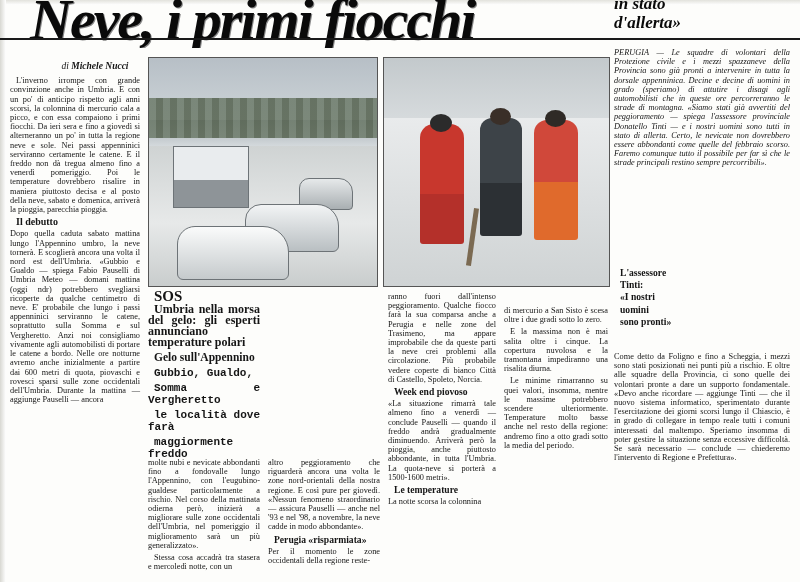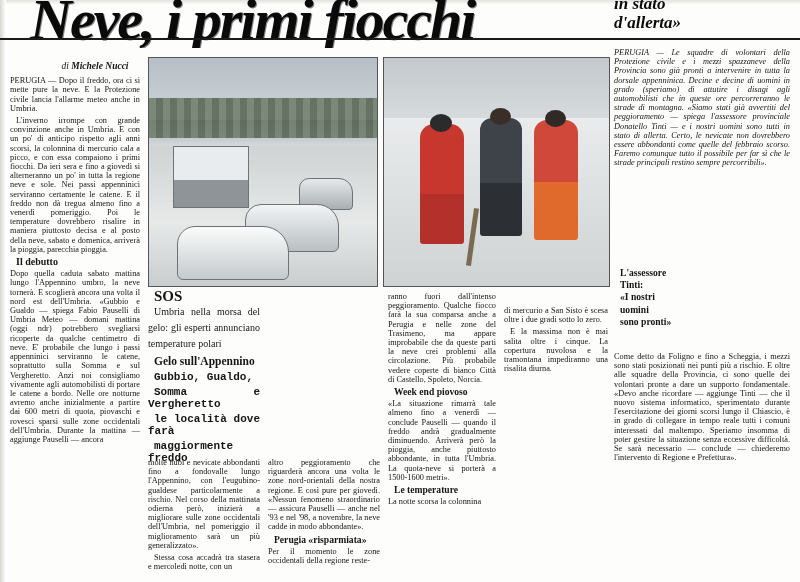--- a/index.html
+++ b/index.html
@@ -214,23 +214,23 @@
   }
 
   
   .sos-title {
     font-weight: bold;
     font-size: 15px;
     margin: 0 0 3px 0;
     text-indent: 0;
   }
   .sos-sub {
-    font-weight: normal;
-    font-size: 10px;
-    line-height: 16px;
+    font-weight: bold;
+    font-size: 12px;
+    line-height: 11px;
     margin: 0 0 5px 0;
     text-indent: 0;
   }
   .sos-h {
     font-weight: bold;
     font-size: 11.5px;
     line-height: 12.5px;
     margin: 6px 0 3px 0;
     text-indent: 0;
   }
@@ -264,21 +264,20 @@
   </div>
   <div class="headline-kicker" style="white-space:pre-line;">in stato
 d'allerta»</div>
   <div class="rule-top"></div>
 
   <div class="col" style="left:10px; top:62px; width:130px; height:512px;">
     <div class="byline">
       <span class="di">di</span>
       <span>Michele Nucci</span>
     </div>
-    <p class="noind">PERUGIA — Dopo il freddo, ora ci si mette pure la neve. E la Protezione civile lancia l'allarme meteo anche in Umbria.</p>
     <p>L'inverno irrompe con grande convinzione anche in Umbria. E con un po' di anticipo rispetto agli anni scorsi, la colonnina di mercurio cala a picco, e con essa compaiono i primi fiocchi. Da ieri sera e fino a giovedì si alterneranno un po' in tutta la regione neve e sole. Nei passi appenninici serviranno certamente le catene. E il freddo non dà tregua almeno fino a venerdì pomeriggio. Poi le temperature dovrebbero risalire in maniera piuttosto decisa e al posto della neve, sabato e domenica, arriverà la pioggia, parecchia pioggia.</p>
     <p class="subhead">Il debutto</p>
     <p class="noind">Dopo quella caduta sabato mattina lungo l'Appennino umbro, la neve tornerà. E scoglierà ancora una volta il nord est dell'Umbria. «Gubbio e Gualdo — spiega Fabio Pauselli di Umbria Meteo — domani mattina (oggi ndr) potrebbero svegliarsi ricoperte da qualche centimetro di neve. E' probabile che lungo i passi appenninici serviranno le catene, soprattutto sulla Somma e sul Vergheretto. Anzi noi consigliamo vivamente agli automobilisti di portare le catene a bordo. Nelle ore notturne avremo anche inizialmente a partire dai 600 metri di quota, piovaschi e rovesci sparsi sulle zone occidentali dell'Umbria. Durante la mattina — aggiunge Pauselli — ancora</p>
   </div>
 
   <div class="col" style="left:148px; top:458px; width:112px; height:118px;">
     <p class="noind">molte nubi e nevicate abbondanti fino a fondovalle lungo l'Appennino, con l'eugubino-gualdese particolarmente a rischio. Nel corso della mattinata odierna però, inizierà a migliorare sulle zone occidentali dell'Umbria, nel pomeriggio il miglioramento sarà un più generalizzato».</p>
     <p>Stessa cosa accadrà tra stasera e mercoledì notte, con un</p>
   </div>
 
@@ -302,20 +301,21 @@
     <p class="noind">ranno fuori dall'intenso peggioramento. Qualche fiocco farà la sua comparsa anche a Perugia e nelle zone del Trasimeno, ma appare improbabile che da queste parti la neve crei problemi alla circolazione. Più probabile vedere coperte di bianco Città di Castello, Spoleto, Norcia.</p>
     <p class="tagline-sm">Week end piovoso</p>
     <p class="noind">«La situazione rimarrà tale almeno fino a venerdì — conclude Pauselli — quando il freddo andrà gradualmente diminuendo. Arriverà però la pioggia, anche piuttosto abbondante, in tutta l'Umbria. La quota-neve si porterà a 1500-1600 metri».</p>
     <p class="tagline-sm">Le temperature</p>
     <p class="noind">La notte scorsa la colonnina</p>
   </div>
 
   <div class="col" style="left:504px; top:292px; width:104px; height:286px;margin-top:14px;">
     <p class="noind">di mercurio a San Sisto è scesa oltre i due gradi sotto lo zero.</p>
     <p>E la massima non è mai salita oltre i cinque. La copertura nuvolosa e la tramontana impediranno una risalita diurna.</p>
+    <p>Le minime rimarranno su quei valori, insomma, mentre le massime potrebbero scendere ulteriormente. Temperature molto basse anche nel resto della regione: andremo fino a otto gradi sotto la media del periodo.</p>
   </div>
 
   <div class="photo photo-1">
     <div class="ph1-sky"></div>
     <div class="ph1-trees"></div>
     <div class="ph1-road"></div>
     <div class="ph1-truck"></div>
     <div class="ph1-car3"></div>
     <div class="ph1-car1"></div>
     <div class="ph1-car2"></div>

